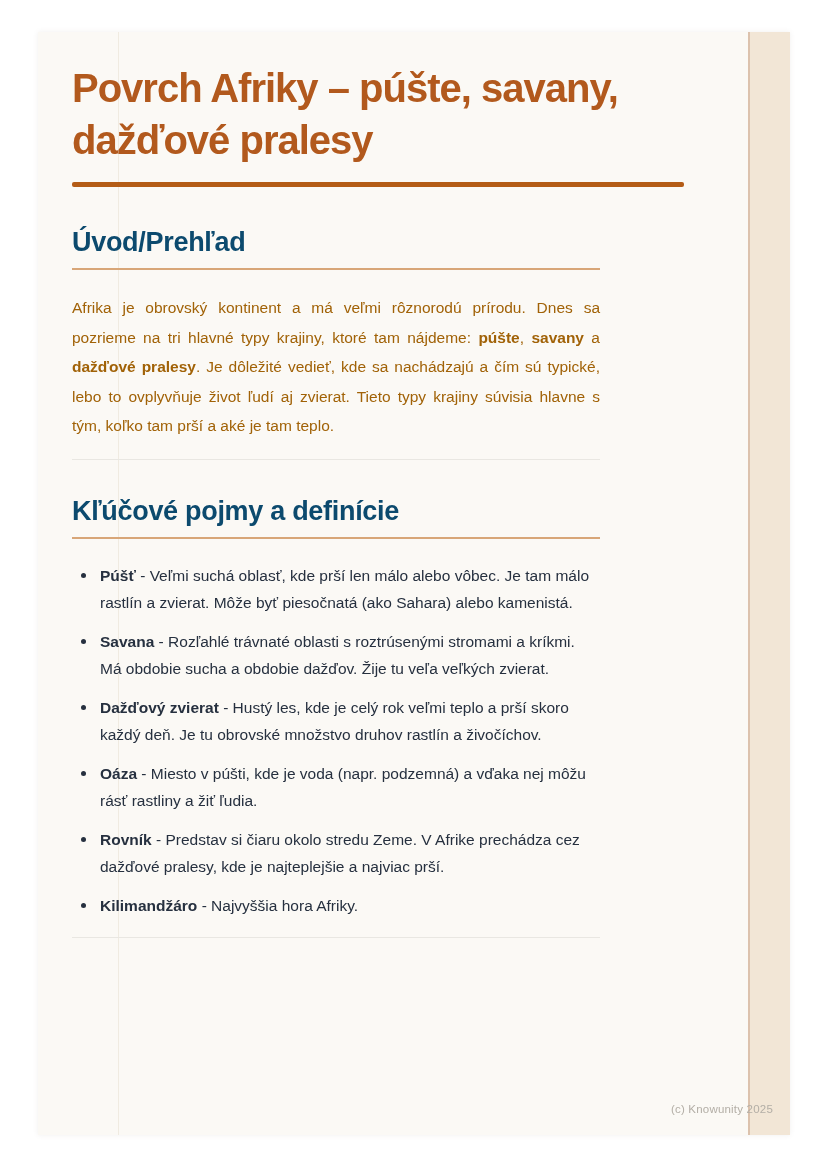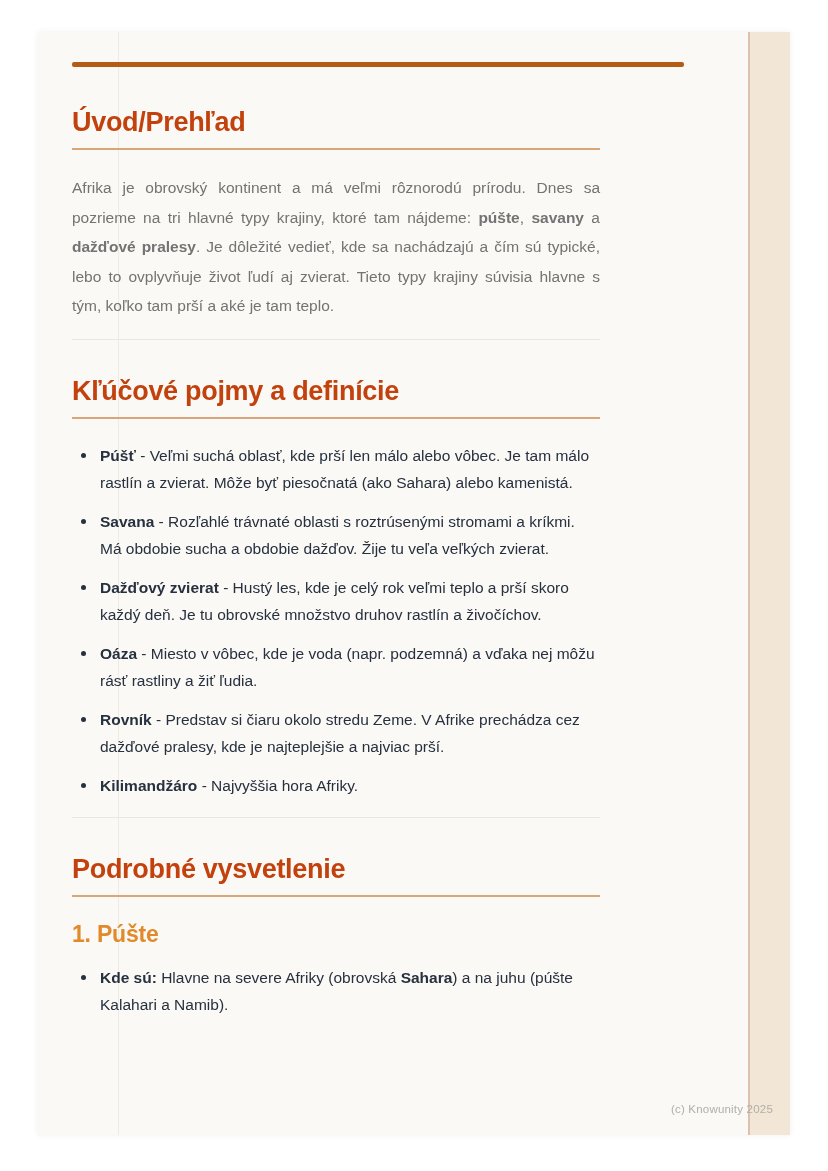--- a/index.html
+++ b/index.html
@@ -30,32 +30,32 @@
     margin:0 0 16px 0;
     font-size:40px; line-height:52px; font-weight:bold;
     letter-spacing:-1px; color:#b2591d;
   }
   .h1-rule {
     width:612px; height:5px; background:#b45c16;
     border-radius:2px; margin:0 0 40px 0;
   }
   h2 {
     margin:0; font-size:27px; line-height:31px; font-weight:bold;
-    letter-spacing:-0.3px; color:#c2410c;
+    letter-spacing:-0.3px; color:#0c4a6e;
   }
   .h2-rule {
     width:528px; height:2px; background:#d8a678; margin:10px 0 23px 0;
   }
   h3 {
     margin:4px 0 16px 0; font-size:23px; line-height:28px;
     font-weight:bold; letter-spacing:-0.2px; color:#e08a2c;
   }
   .intro-p {
     width:528px; margin:0; font-size:15.5px; line-height:29.5px;
-    text-align:justify; color:#737373;
+    text-align:justify; color:#a16207;
   }
   .divider {
     width:528px; height:1px; background:#e9e7e2; margin:18px 0 36px 0;
   }
   ul.bullets {
     list-style:none; margin:0; padding:0; width:528px;
   }
   ul.bullets li {
     position:relative; padding-left:28px; margin:12px 0 7px 0;
     font-size:15.5px; line-height:27px; color:#26303f;
@@ -72,50 +72,43 @@
 </style>
 </head>
 <body>
 
 <div class="page-card">
   <div class="crease-line"></div>
   <div class="edge-stripe"></div>
 
   <div class="content">
 
+    <h1><span>Povrch Afriky – púšte, savany,</span><br><span>dažďové pralesy</span></h1>
     <div class="h1-rule"></div>
 
     <section>
       <h2>Úvod/Prehľad</h2>
       <div class="h2-rule"></div>
       <p class="intro-p"><span>Afrika je obrovský kontinent a má veľmi rôznorodú prírodu. Dnes sa pozrieme na tri hlavné typy krajiny, ktoré tam nájdeme: </span><span class="b">púšte</span><span>, </span><span class="b">savany</span><span> a </span><span class="b">dažďové pralesy</span><span>. Je dôležité vedieť, kde sa nachádzajú a čím sú typické, lebo to ovplyvňuje život ľudí aj zvierat. Tieto typy krajiny súvisia hlavne s tým, koľko tam prší a aké je tam teplo.</span></p>
     </section>
 
     <div class="divider"></div>
 
     <section>
       <h2>Kľúčové pojmy a definície</h2>
       <div class="h2-rule"></div>
       <ul class="bullets">
         <li><span class="b">Púšť</span><span> - Veľmi suchá oblasť, kde prší len málo alebo vôbec. Je tam málo rastlín a zvierat. Môže byť piesočnatá (ako Sahara) alebo kamenistá.</span></li>
         <li><span class="b">Savana</span><span> - Rozľahlé trávnaté oblasti s roztrúsenými stromami a kríkmi. Má obdobie sucha a obdobie dažďov. Žije tu veľa veľkých zvierat.</span></li>
         <li><span class="b">Dažďový zvierat</span><span> - Hustý les, kde je celý rok veľmi teplo a prší skoro každý deň. Je tu obrovské množstvo druhov rastlín a živočíchov.</span></li>
-        <li><span class="b">Oáza</span><span> - Miesto v vôbec, kde je voda (napr. podzemná) a vďaka nej môžu rásť rastliny a žiť ľudia.</span></li>
+        <li><span class="b">Oáza</span><span> - Miesto v púšti, kde je voda (napr. podzemná) a vďaka nej môžu rásť rastliny a žiť ľudia.</span></li>
         <li><span class="b">Rovník</span><span> - Predstav si čiaru okolo stredu Zeme. V Afrike prechádza cez dažďové pralesy, kde je najteplejšie a najviac prší.</span></li>
         <li><span class="b">Kilimandžáro</span><span> - Najvyššia hora Afriky.</span></li>
       </ul>
     </section>
 
     <div class="divider"></div>
 
-    <section>
-      <h2>Podrobné vysvetlenie</h2>
-      <div class="h2-rule"></div>
-      <h3>1. Púšte</h3>
-      <ul class="bullets">
-        <li><span class="b">Kde sú:</span><span> Hlavne na severe Afriky (obrovská </span><span class="b">Sahara</span><span>) a na juhu (púšte Kalahari a Namib).</span></li>
-      </ul>
-    </section>
 
   </div>
 
   <div class="watermark">(c) Knowunity 2025</div>
 </div>
 
 </body></html>

